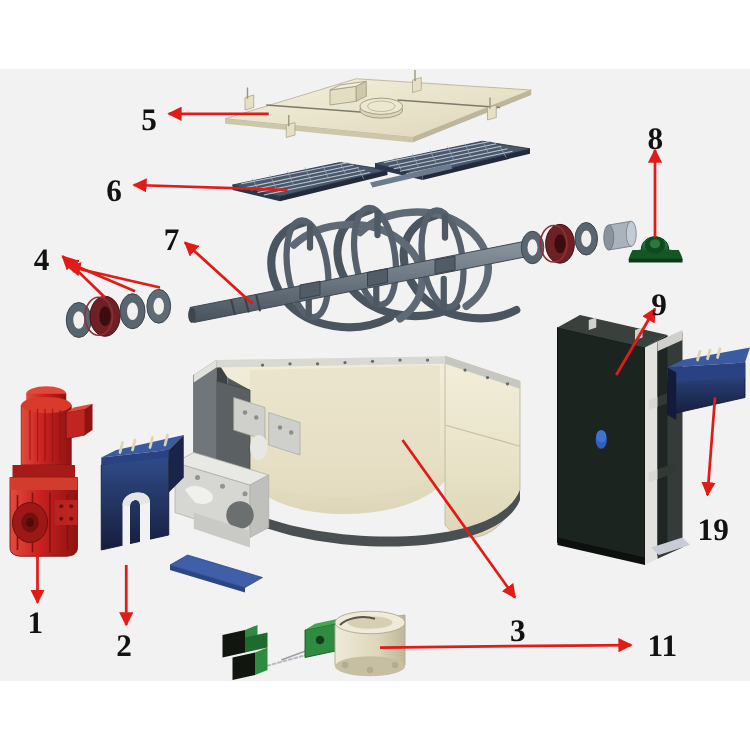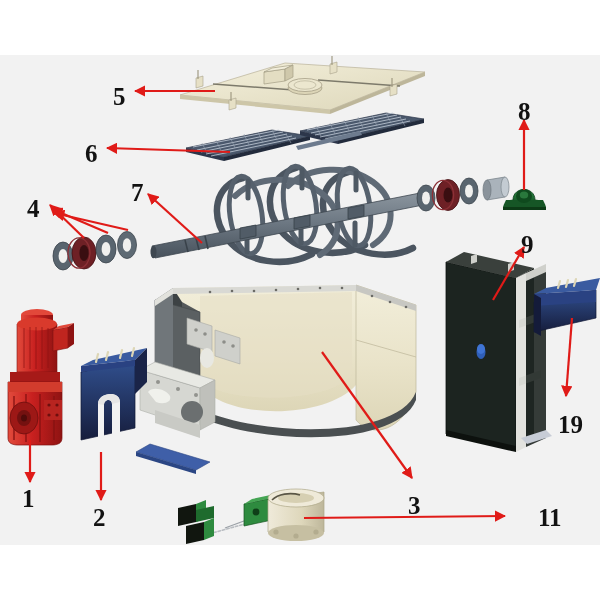--- a/index.html
+++ b/index.html
@@ -472,15 +472,15 @@
   <div class="callout-num" style="left:22px;  top:486px;">1</div>
   <div class="callout-num" style="left:93px;  top:505px;">2</div>
   <div class="callout-num" style="left:408px; top:493px;">3</div>
   <div class="callout-num" style="left:27px;  top:196px;">4</div>
   <div class="callout-num" style="left:113px; top:84px;">5</div>
   <div class="callout-num" style="left:85px;  top:141px;">6</div>
   <div class="callout-num" style="left:131px; top:180px;">7</div>
   <div class="callout-num" style="left:518px; top:99px;">8</div>
   <div class="callout-num" style="left:521px; top:232px;">9</div>
   <div class="callout-num" style="left:558px; top:412px;">19</div>
-  <div class="callout-num" style="left:538px; top:505px;">11</div>
+  <div class="callout-num" style="left:518px; top:505px;">11</div>
 
 </div>
 
 </body></html>

